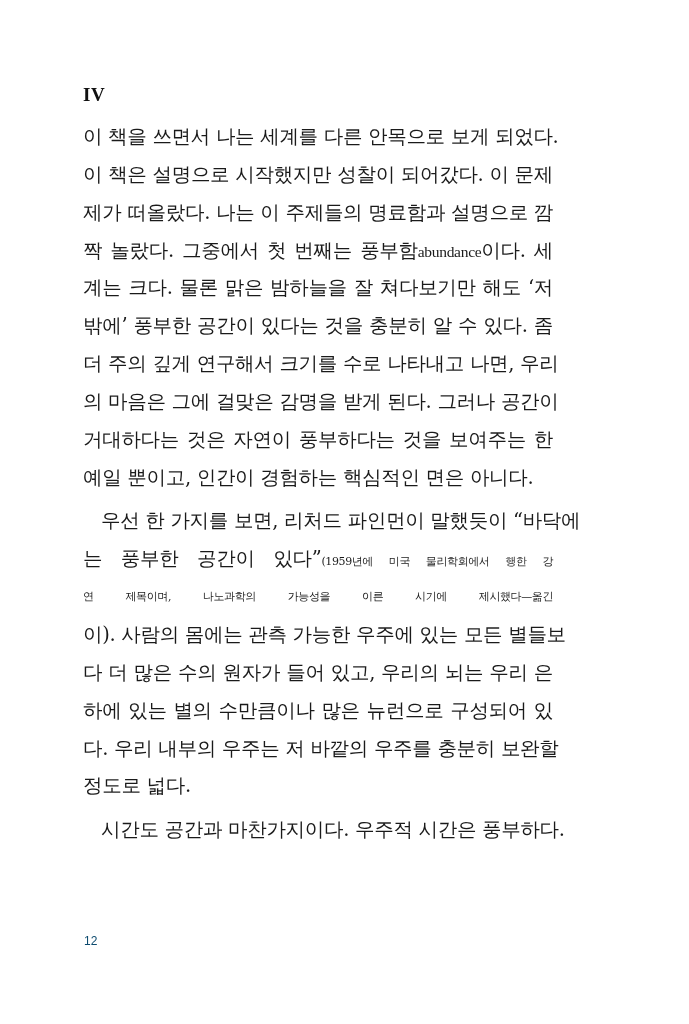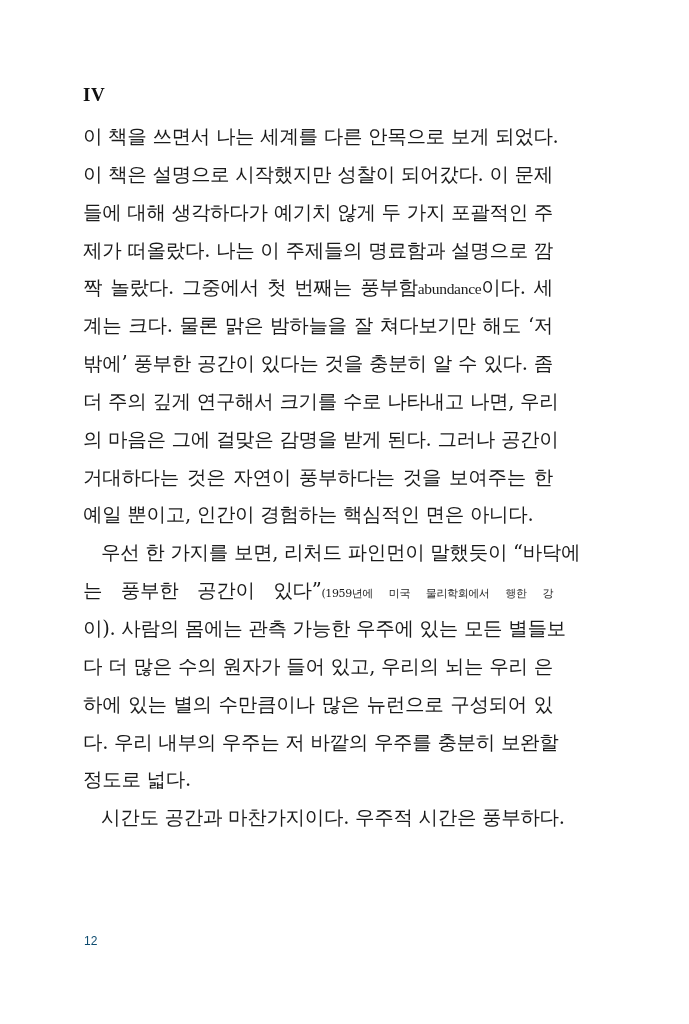--- a/index.html
+++ b/index.html
@@ -43,20 +43,21 @@
       white-space: nowrap;
       text-align: justify;
       text-align-last: justify;
       letter-spacing: -0.3px;
     }
     .line.last {
       text-align-last: left;
     }
     .line.indent {
       padding-left: 18px;
+      margin-top: 6px;
     }
     .latin {
       font-family: "Liberation Serif", serif;
       font-size: 15.5px;
     }
     .small {
       font-size: 11px;
       letter-spacing: -0.4px;
     }
     .page-number {
@@ -71,31 +72,31 @@
 </head>
 <body>
 
 <div class="page">
 
   <div class="section-heading">IV</div>
 
   <div class="body-text">
     <div class="line">이 책을 쓰면서 나는 세계를 다른 안목으로 보게 되었다.</div>
     <div class="line">이 책은 설명으로 시작했지만 성찰이 되어갔다. 이 문제</div>
-    <div class="line">들에 대해 생각하다가 예기치 않게 두 가지 포괄적인 주</div>
     <div class="line">제가 떠올랐다. 나는 이 주제들의 명료함과 설명으로 깜</div>
     <div class="line"><span>짝 놀랐다. 그중에서 첫 번째는 풍부함</span><span class="latin">abundance</span><span>이다. 세</span></div>
     <div class="line">계는 크다. 물론 맑은 밤하늘을 잘 쳐다보기만 해도 ‘저</div>
     <div class="line">밖에’ 풍부한 공간이 있다는 것을 충분히 알 수 있다. 좀</div>
     <div class="line">더 주의 깊게 연구해서 크기를 수로 나타내고 나면, 우리</div>
     <div class="line">의 마음은 그에 걸맞은 감명을 받게 된다. 그러나 공간이</div>
     <div class="line">거대하다는 것은 자연이 풍부하다는 것을 보여주는 한</div>
     <div class="line last">예일 뿐이고, 인간이 경험하는 핵심적인 면은 아니다.</div>
     <div class="line indent">우선 한 가지를 보면, 리처드 파인먼이 말했듯이 “바닥에</div>
     <div class="line"><span>는 풍부한 공간이 있다”</span><span class="small">(1959년에 미국 물리학회에서 행한 강</span></div>
+    <div class="line small">연 제목이며, 나노과학의 가능성을 이른 시기에 제시했다—옮긴</div>
     <div class="line">이). 사람의 몸에는 관측 가능한 우주에 있는 모든 별들보</div>
     <div class="line">다 더 많은 수의 원자가 들어 있고, 우리의 뇌는 우리 은</div>
     <div class="line">하에 있는 별의 수만큼이나 많은 뉴런으로 구성되어 있</div>
     <div class="line">다. 우리 내부의 우주는 저 바깥의 우주를 충분히 보완할</div>
     <div class="line last">정도로 넓다.</div>
     <div class="line indent last">시간도 공간과 마찬가지이다. 우주적 시간은 풍부하다.</div>
   </div>
 
   <div class="page-number">12</div>
 

